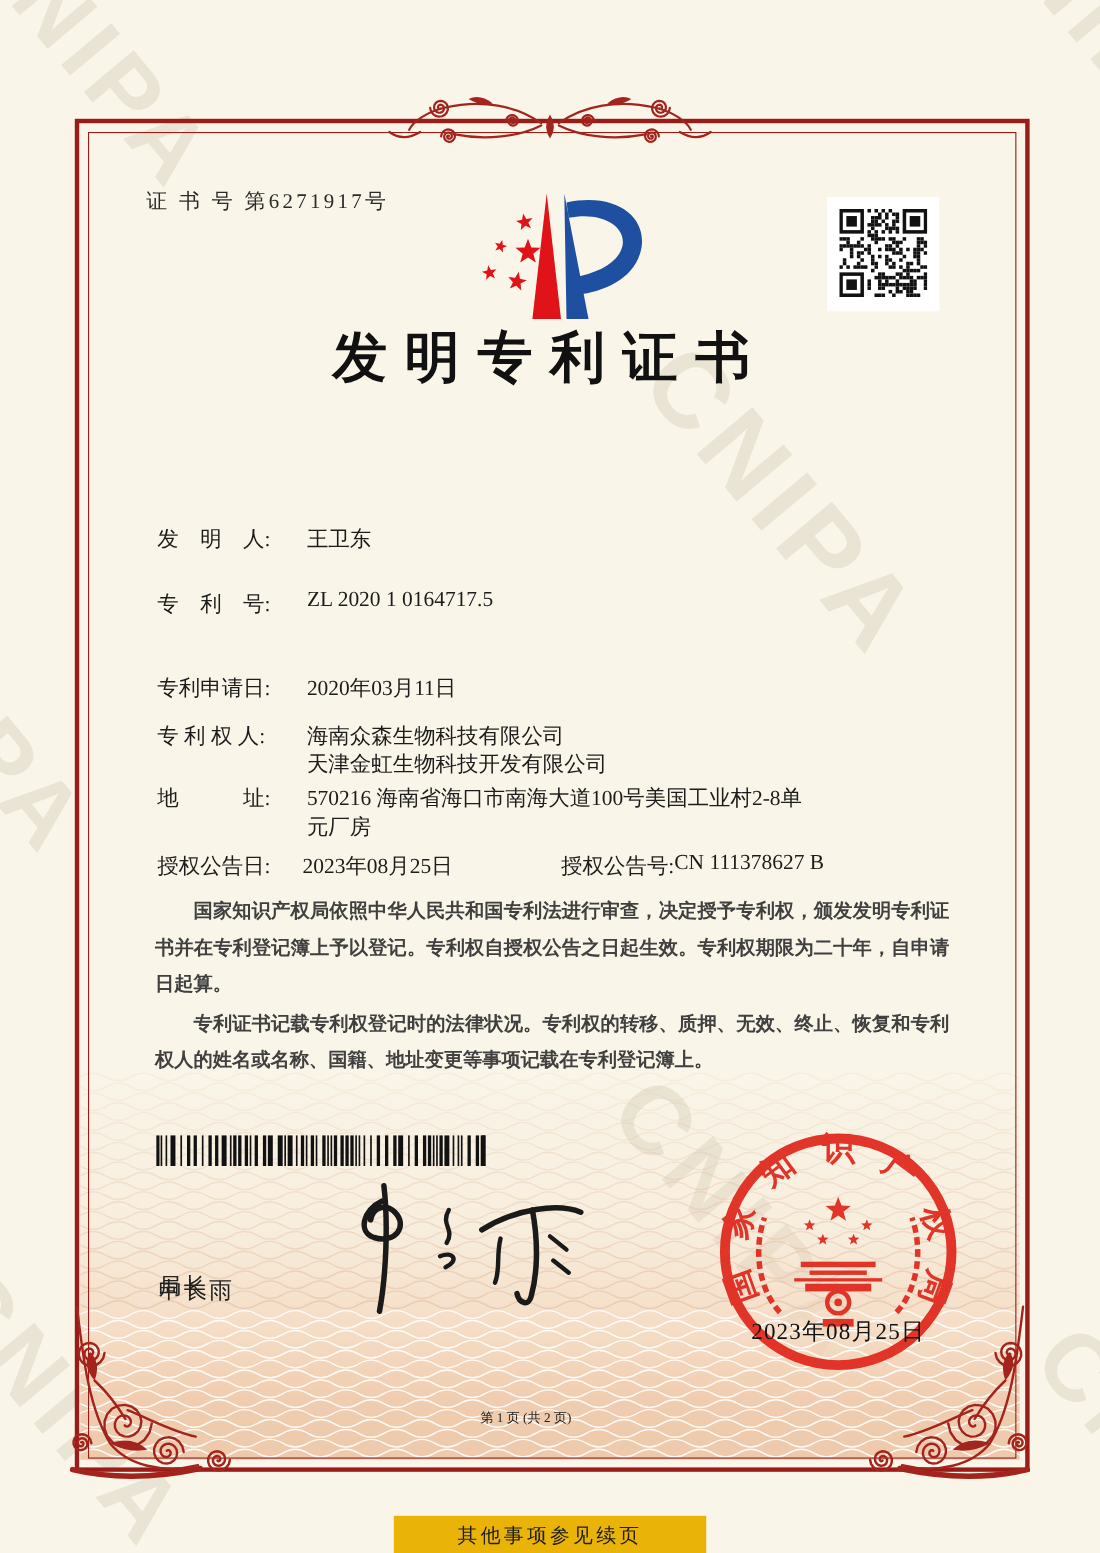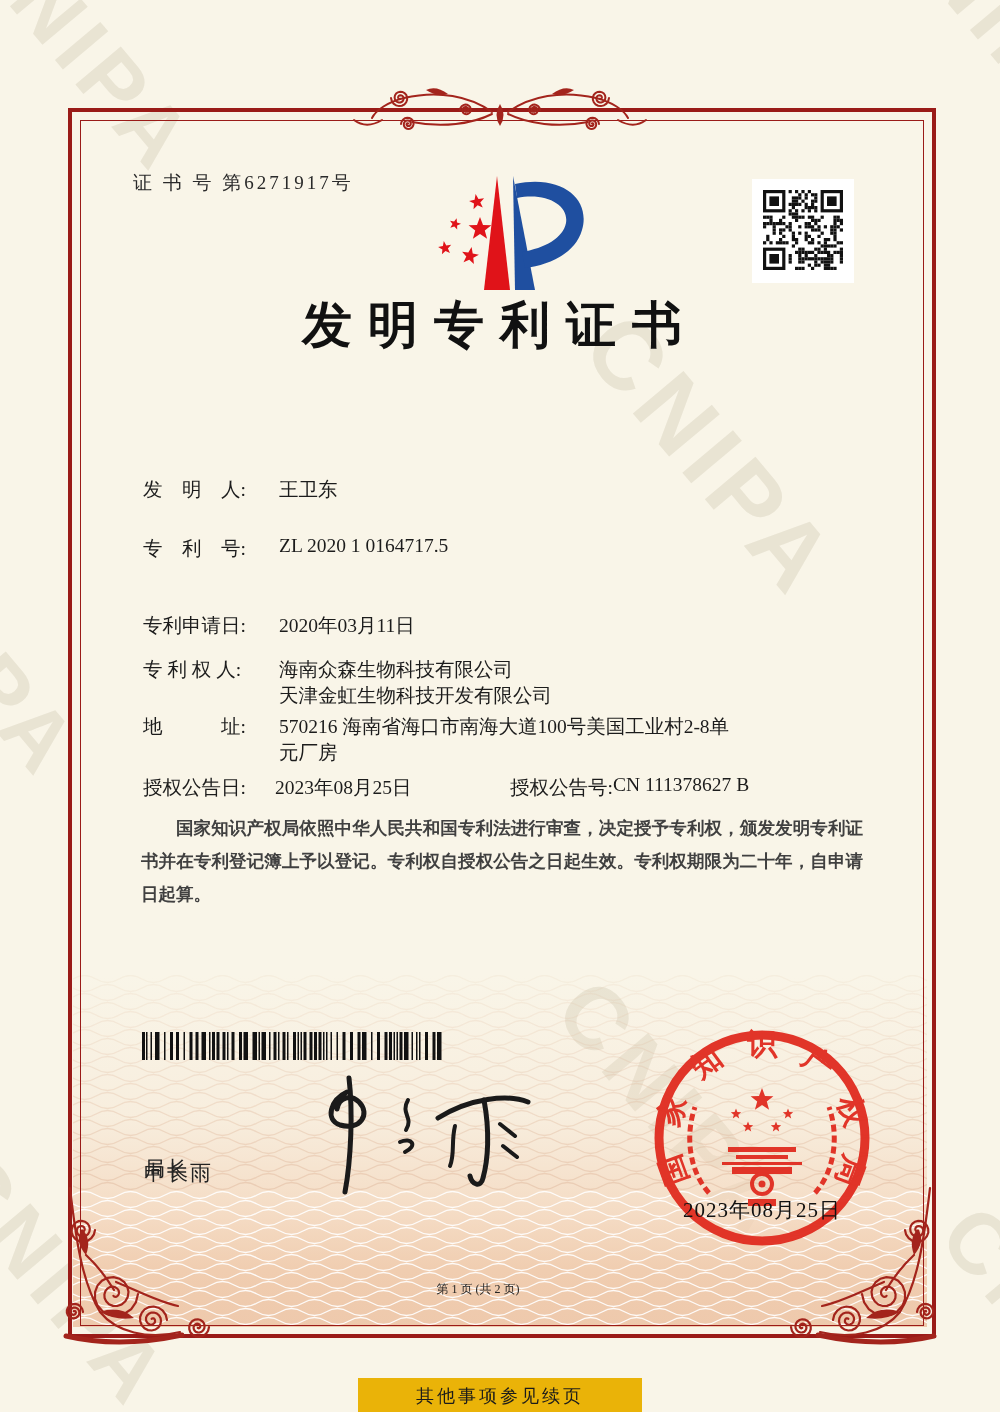--- a/index.html
+++ b/index.html
@@ -397,20 +397,21 @@
     <span class="flabel">地　　　址:</span><span class="fval"><span>570216 海南省海口市南海大道100号美国工业村2-8单</span><br><span>元厂房</span></span>
   </div>
   <div class="frow" style="top:774px;">
     <span class="flabel" style="width:132px;">授权公告日:</span><span class="fval">2023年08月25日</span>
     <span class="grant-right">
       <span class="flabel" style="width:130px;">授权公告号:</span><span class="fval">CN 111378627 B</span>
     </span>
   </div>
 
   <p class="legal" style="top:812px;margin:0;">国家知识产权局依照中华人民共和国专利法进行审查，决定授予专利权，颁发发明专利证书并在专利登记簿上予以登记。专利权自授权公告之日起生效。专利权期限为二十年，自申请日起算。</p>
+  <p class="legal" style="top:914px;margin:0;">专利证书记载专利权登记时的法律状况。专利权的转移、质押、无效、终止、恢复和专利权人的姓名或名称、国籍、地址变更等事项记载在专利登记簿上。</p>
 
   <svg id="barcode-svg" class="abs" style="left:142px;top:1032px;" width="300" height="28">
       <rect x="0" y="0" width="3" height="28" fill="#111"></rect>
       <rect x="4" y="0" width="1.5" height="28" fill="#111"></rect>
       <rect x="8.5" y="0" width="1.5" height="28" fill="#111"></rect>
       <rect x="13" y="0" width="4.5" height="28" fill="#111"></rect>
       <rect x="22" y="0" width="1.5" height="28" fill="#111"></rect>
       <rect x="28" y="0" width="3" height="28" fill="#111"></rect>
       <rect x="34" y="0" width="3" height="28" fill="#111"></rect>
       <rect x="41.5" y="0" width="1.5" height="28" fill="#111"></rect>

